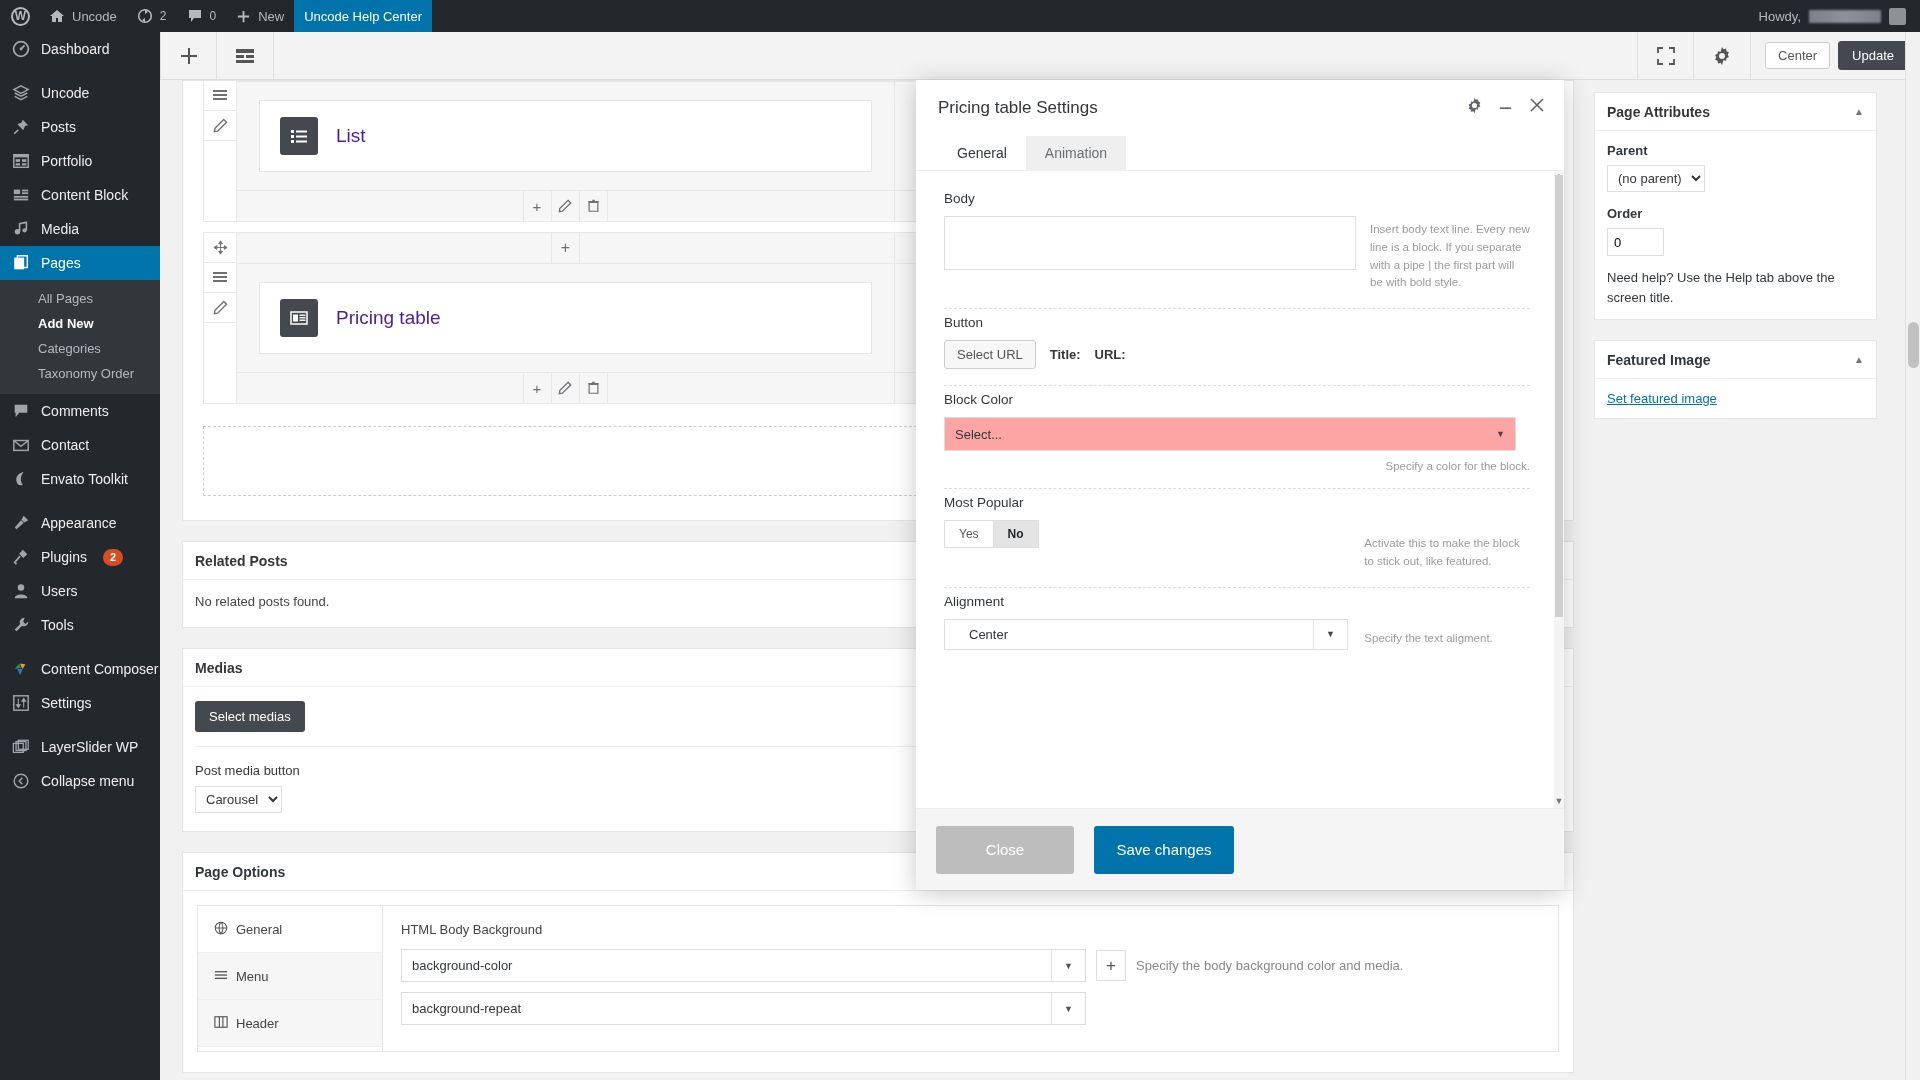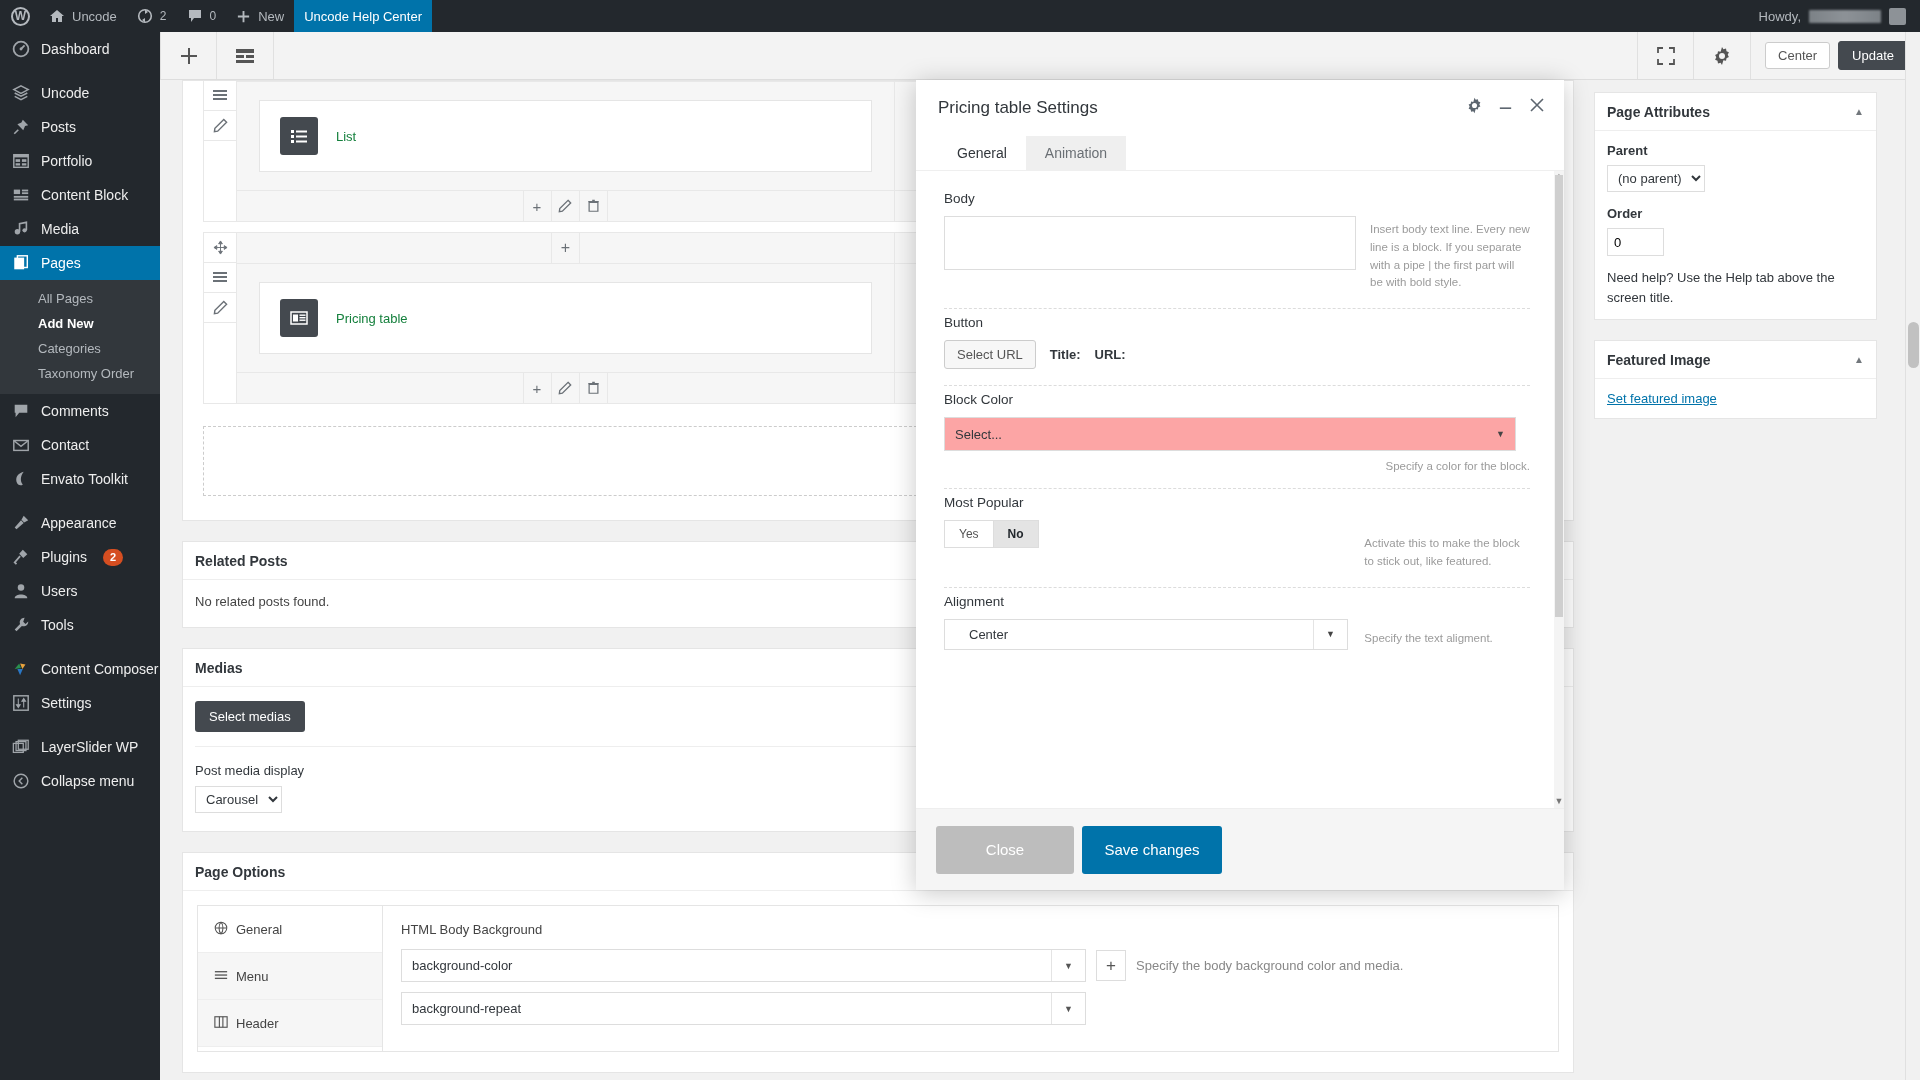--- a/index.html
+++ b/index.html
@@ -111,21 +111,21 @@
   .vc-cols { flex:1 1 auto; display:flex; gap:0; }
   .vc-col { flex:1 1 0; border:1px solid #e8e8e8; border-left:none; background:#f6f6f6; }
   .vc-el {
     background:#fff; border:1px solid #e5e5e5; margin:18px 22px;
     height:72px; display:flex; align-items:center; padding-left:20px; gap:18px;
   }
   .vc-el-ico {
     width:38px; height:38px; background:#44494f; border-radius:3px;
     display:flex; align-items:center; justify-content:center; color:#fff;
   }
-  .vc-el-label { font-size:13px; color:#15803d; }
+  .vc-el-label { font-size:19px; color:#4c1d95; }
   .vc-colfooter {
     height:31px; border-top:1px solid #e8e8e8; display:flex; justify-content:center;
     background:#f6f6f6;
   }
   .vc-colfooter span {
     width:29px; border-left:1px solid #e8e8e8; border-right:1px solid #e8e8e8;
     margin-left:-1px; display:flex; align-items:center; justify-content:center;
     color:#6b7177; cursor:pointer; font-size:15px;
   }
   .vc-colhead {
@@ -283,21 +283,21 @@
   .modal-scrollbar {
     position:absolute; right:0; top:0; width:10px; height:100%; background:#f4f4f4;
   }
   .modal-scrollbar .mthumb {
     position:absolute; left:1px; top:4px; width:8px; height:442px; background:#cfcfcf;
   }
   .modal-arrow { position:absolute; right:0px; width:10px; height:12px; text-align:center;
     font-size:9px; color:#777; }
   .modal-foot {
     height:82px; background:#f5f5f5; border-top:1px solid #eee;
-    display:flex; align-items:center; padding-left:20px; gap:8px;
+    display:flex; align-items:center; padding-left:20px; gap:20px;
   }
   .btn-close {
     background:#bdbdbd; color:#fff; border:none; border-radius:3px;
     width:138px; height:48px; font-size:15px; cursor:pointer;
     font-family:"Liberation Sans", sans-serif;
   }
   .btn-save {
     background:#0073aa; color:#fff; border:none; border-radius:3px;
     width:140px; height:48px; font-size:15px; cursor:pointer;
     font-family:"Liberation Sans", sans-serif;
@@ -763,21 +763,21 @@
       </div>
     </div>
 
     <div class="postbox">
       <div class="postbox-h">
         <span>Medias</span>
       </div>
       <div class="postbox-b">
         <button class="btn-dark">Select medias</button>
         <hr class="hr-light">
-        <div class="fieldlabel">Post media display</div>
+        <div class="fieldlabel">Post media button</div>
         <select class="wpselect">
           <option>Carousel</option>
         </select>
       </div>
     </div>
 
     <div class="postbox">
       <div class="postbox-h">
         <span>Page Options</span>
         <span class="toggle">▲</span>

